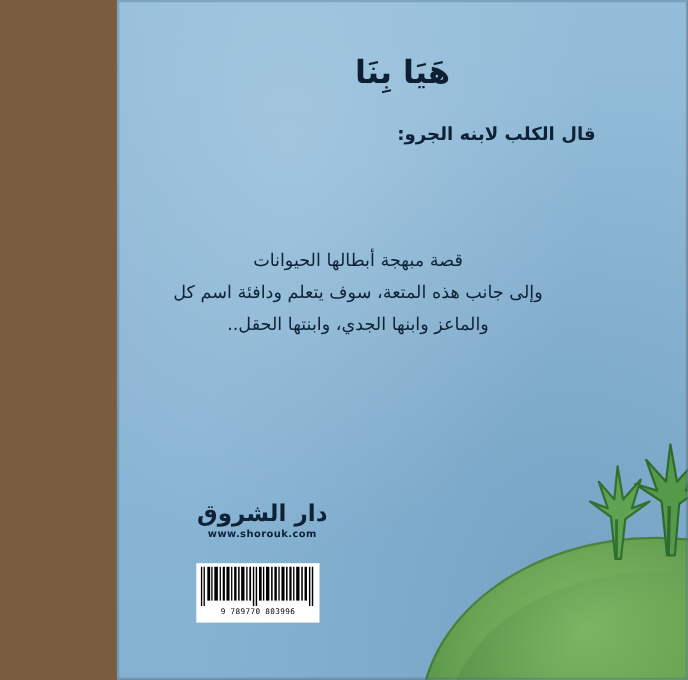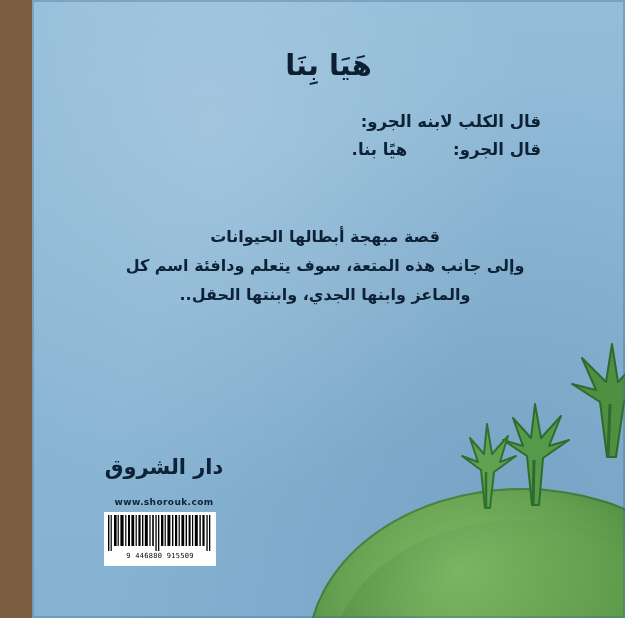--- a/index.html
+++ b/index.html
@@ -9,21 +9,21 @@
   }
   body {
     width: 625px;
     height: 618px;
     overflow: hidden;
     font-family: "DejaVu Sans", sans-serif;
   }
 
   #book-cover {
     position: relative;
-    width: 593px;
+    width: 519px;
     height: 618px;
     background: #737373;
     overflow: hidden;
   }
 
   
   #sky-texture {
     position: absolute;
     inset: 0;
     background:
@@ -77,21 +77,21 @@
     white-space: pre;
   }
 
   #blurb-block {
     position: absolute;
     top: 222px;
     right: 40px;
     width: 520px;
     text-align: center;
     font-size: 16px;
-    font-weight: bold;
+    font-weight: normal;
     line-height: 29px;
     color: #0d2236;
   }
   #blurb-block .line {
     white-space: pre;
   }
 
   
   #publisher {
     position: absolute;
@@ -101,21 +101,21 @@
     text-align: center;
   }
   #publisher-name {
     font-size: 21px;
     font-weight: bold;
     color: #0d2236;
     letter-spacing: 0px;
     direction: rtl;
   }
   #publisher-url {
-    margin-top: 18px;
+    margin-top: 2px;
     font-size: 9px;
     font-weight: bold;
     color: #0d2236;
     direction: ltr;
     letter-spacing: 0.4px;
   }
 
   
   #barcode-box {
     position: absolute;
@@ -219,21 +219,20 @@
       <path d="M36 96 L36 60" stroke="#31702f" stroke-width="2.5" fill="none"></path>
     </svg>
   </div>
 
   <div class="text-layer">
 
     <div id="title">هَيَا بِنَا</div>
 
     <div id="dialogue-block">
       <div class="line">قال الكلب لابنه الجرو:</div>
-      <div class="line">قال الجرو:        هيًا بنا.</div>
     </div>
 
     <div id="blurb-block">
       <div class="line">قصة مبهجة أبطالها الحيوانات</div>
       <div class="line">وإلى جانب هذه المتعة، سوف يتعلم ودافئة اسم كل</div>
       <div class="line">والماعز وابنها الجدي، وابنتها الحقل..</div>
     </div>
 
     <div id="publisher">
       <div id="publisher-name">دار الشروق</div>
@@ -269,19 +268,19 @@
           <rect x="77.6" y="0" width="1.4" height="31"></rect>
           <rect x="80.6" y="0" width="2" height="31"></rect>
           <rect x="84" y="0" width="1.2" height="31"></rect>
           <rect x="86.8" y="0" width="3" height="31"></rect>
           <rect x="91.4" y="0" width="1.4" height="31"></rect>
           <rect x="94.4" y="0" width="2.2" height="31"></rect>
           <rect x="98.4" y="0" width="1.3" height="36"></rect>
           <rect x="101" y="0" width="1.3" height="36"></rect>
         </g>
       </svg>
-      <div id="barcode-number">9 446880 915509</div>
+      <div id="barcode-number">9 789770 803996</div>
     </div>
 
   </div>
 
   <div id="cover-frame"></div>
 </div>
 
 </body></html>

